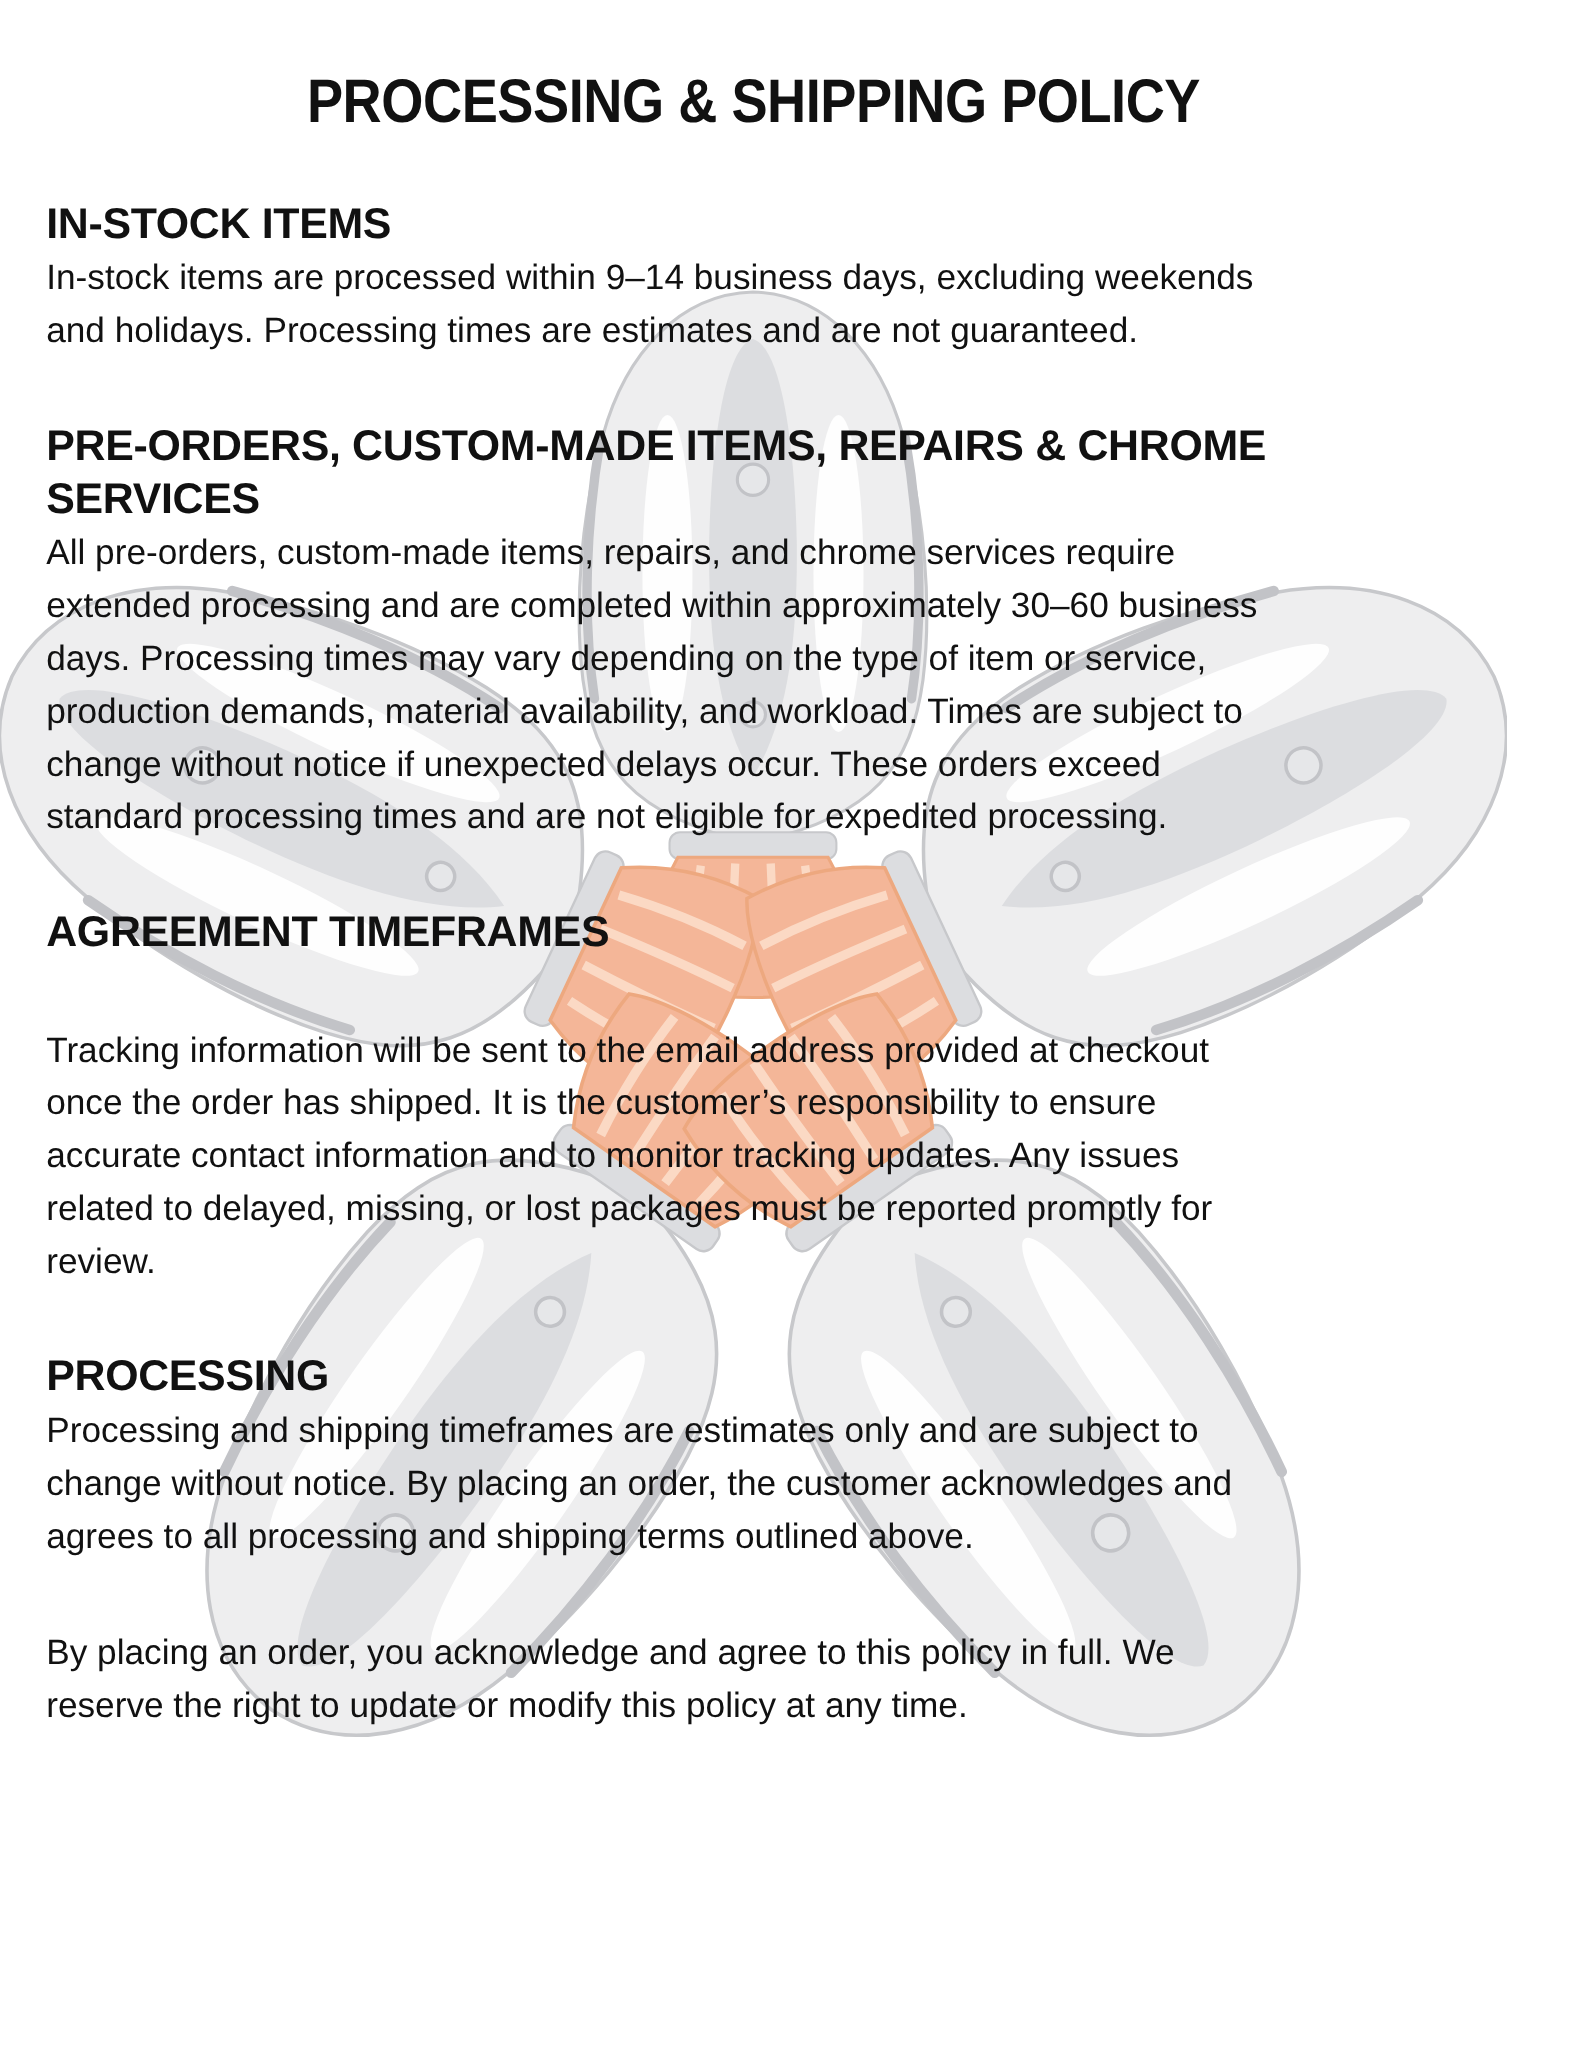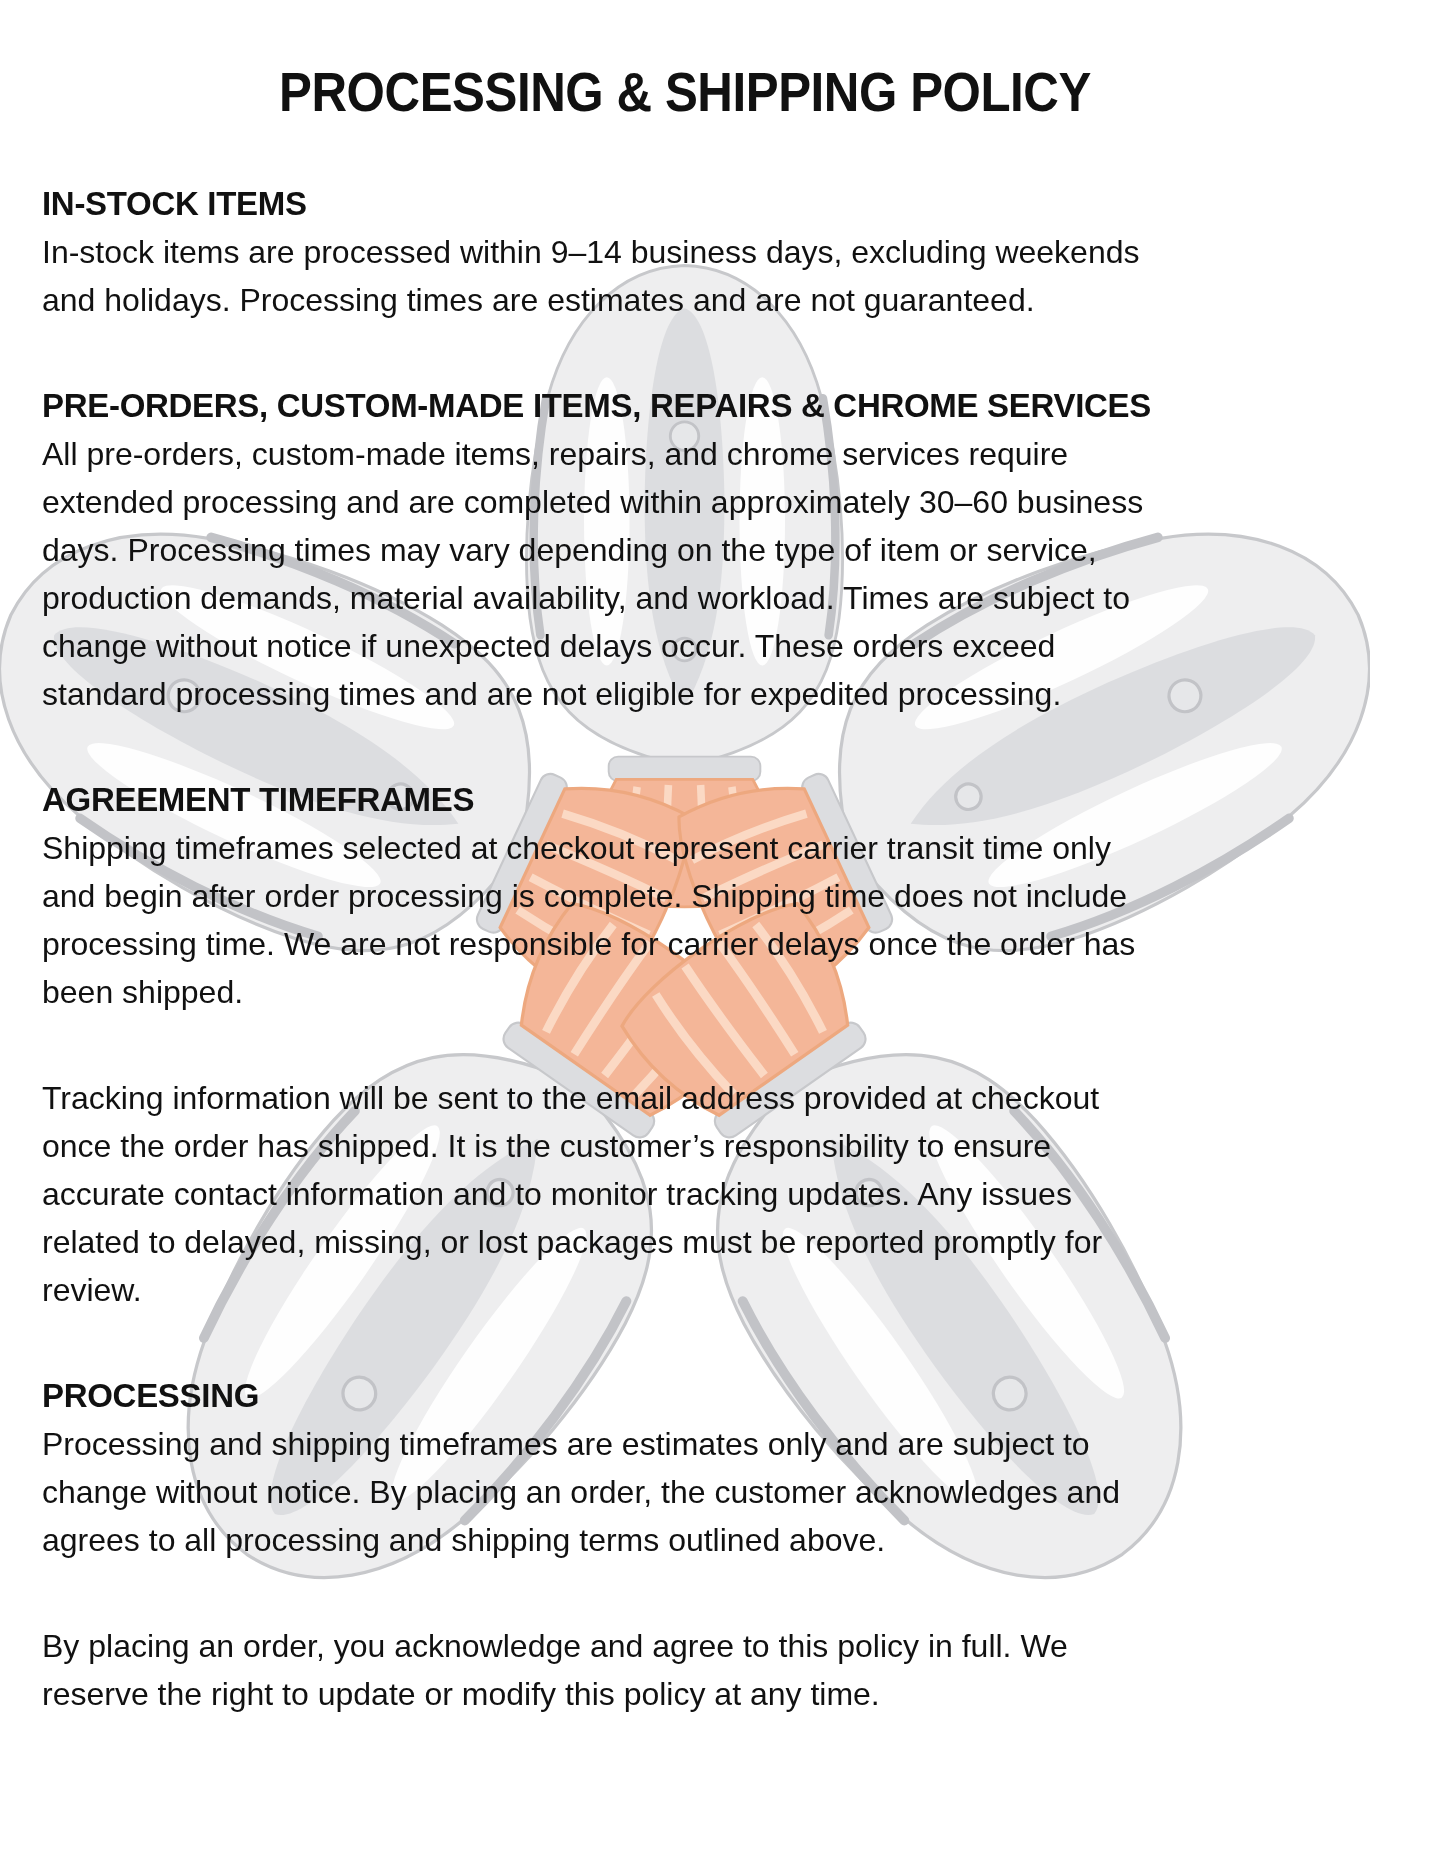--- a/index.html
+++ b/index.html
@@ -35,21 +35,21 @@
     font-weight: 700;
     text-align: center;
     letter-spacing: -0.5px;
     transform: scaleX(0.88);
     transform-origin: 50% 50%;
     margin: 0 0 56px 0;
     white-space: nowrap;
   }
   .section { margin-bottom: 58px; }
   .section-heading {
-    font-size: 33px;
+    font-size: 39px;
     line-height: 48px;
     font-weight: 700;
     letter-spacing: -0.3px;
     margin: 0;
   }
   .section-body {
     font-size: 32px;
     line-height: 48px;
     font-weight: 400;
     margin: 0;
@@ -110,24 +110,20 @@
       <p class="section-body">All pre-orders, custom-made items, repairs, and chrome services require
 extended processing and are completed within approximately 30–60 business
 days. Processing times may vary depending on the type of item or service,
 production demands, material availability, and workload. Times are subject to
 change without notice if unexpected delays occur. These orders exceed
 standard processing times and are not eligible for expedited processing.</p>
     </div>
 
     <div class="section">
       <h2 class="section-heading">AGREEMENT TIMEFRAMES</h2>
-      <p class="section-body">Shipping timeframes selected at checkout represent carrier transit time only
-and begin after order processing is complete. Shipping time does not include
-processing time. We are not responsible for carrier delays once the order has
-been shipped.</p>
     </div>
 
     <div class="section">
       <p class="section-body">Tracking information will be sent to the email address provided at checkout
 once the order has shipped. It is the customer’s responsibility to ensure
 accurate contact information and to monitor tracking updates. Any issues
 related to delayed, missing, or lost packages must be reported promptly for
 review.</p>
     </div>
 

